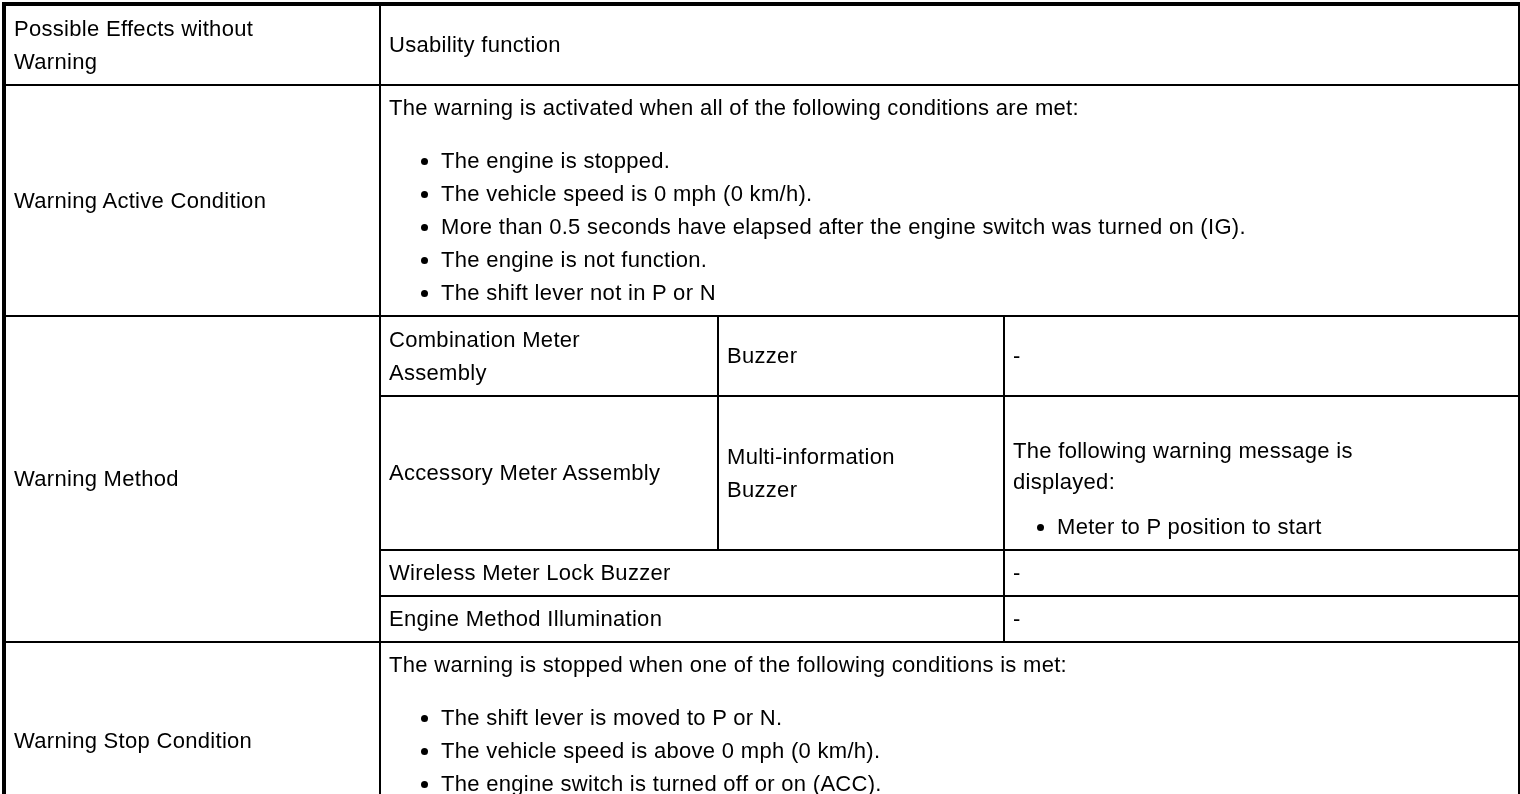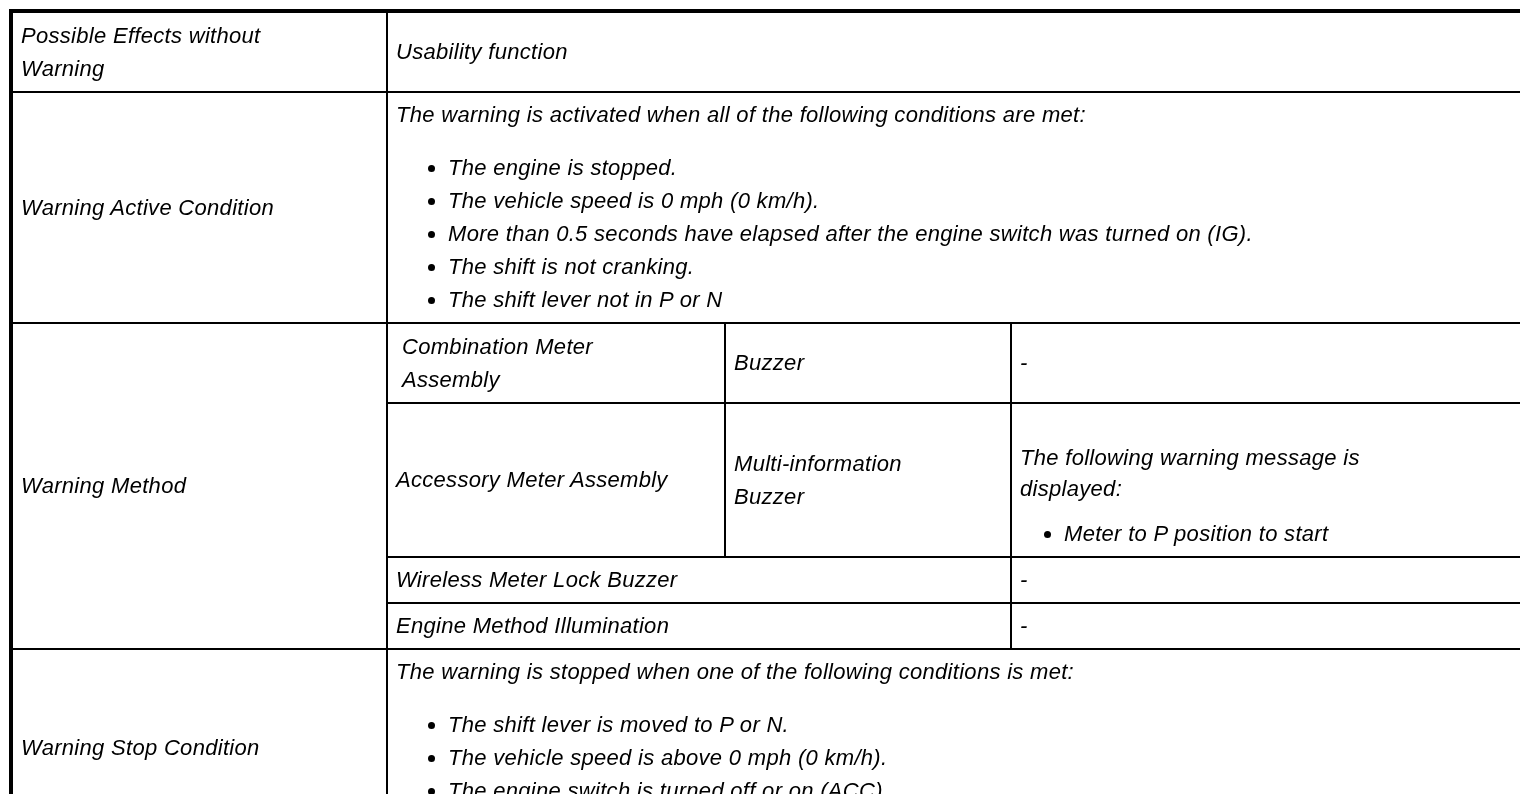--- a/index.html
+++ b/index.html
@@ -14,23 +14,22 @@
     color:var(--text);
     font-family:"Liberation Sans","DejaVu Sans",sans-serif;
     width:1520px;
     height:794px;
     overflow:hidden;
   }
   .page{
     box-sizing:border-box;
     width:1520px;
     height:647px;
-    padding:9px;
+    padding:2px;
     background:var(--bg);
-    font-style:italic;
   }
   table.spec{
     border-collapse:collapse;
     table-layout:fixed;
     width:1516px;
     height:789px;
     border:4px solid var(--border);
     font-size:22px;
     letter-spacing:0.3px;
     line-height:32px;
@@ -62,21 +61,21 @@
   }
   ul.blist-sm{
     margin:12px 0 0 0;
     padding-left:44px;
     list-style:disc;
   }
   ul.blist li, ul.blist-sm li{
     line-height:33px;
   }
   .wrap-narrow{display:inline-block;max-width:290px;line-height:33px;vertical-align:middle;}
-  .wrap-combo{display:inline-block;max-width:230px;line-height:33px;vertical-align:middle;margin-left:6px;}
+  .wrap-combo{display:inline-block;max-width:230px;line-height:33px;vertical-align:middle;}
   .wrap-mid{display:inline-block;max-width:200px;line-height:33px;vertical-align:middle;}
   .wrap-detail{display:inline-block;max-width:400px;line-height:31px;margin-top:32px;}
 </style>
 </head>
 <body>
 
 <div class="page">
   <table class="spec">
     <colgroup>
       <col style="width:376px">
@@ -98,21 +97,21 @@
     <tr style="height:227px">
       <td>
         <span>Warning Active Condition</span>
       </td>
       <td colspan="3" class="content">
         <p class="intro">The warning is activated when all of the following conditions are met:</p>
         <ul class="blist">
               <li>The engine is stopped.</li>
               <li>The vehicle speed is 0 mph (0 km/h).</li>
               <li>More than 0.5 seconds have elapsed after the engine switch was turned on (IG).</li>
-              <li>The shift is not cranking.</li>
+              <li>The engine is not function.</li>
               <li>The shift lever not in P or N</li>
             </ul>
       </td>
     </tr>
 
     <tr style="height:75px">
       <td rowspan="4">
         <span>Warning Method</span>
       </td>
       <td>

